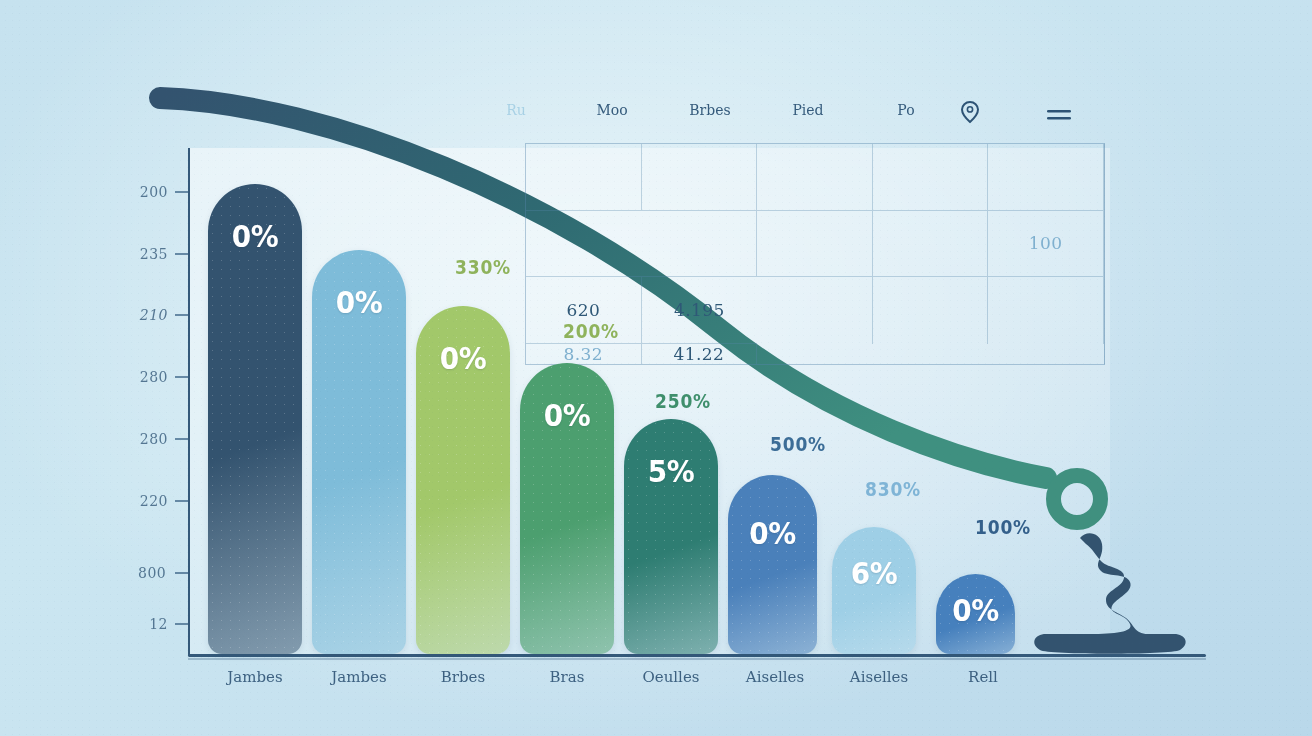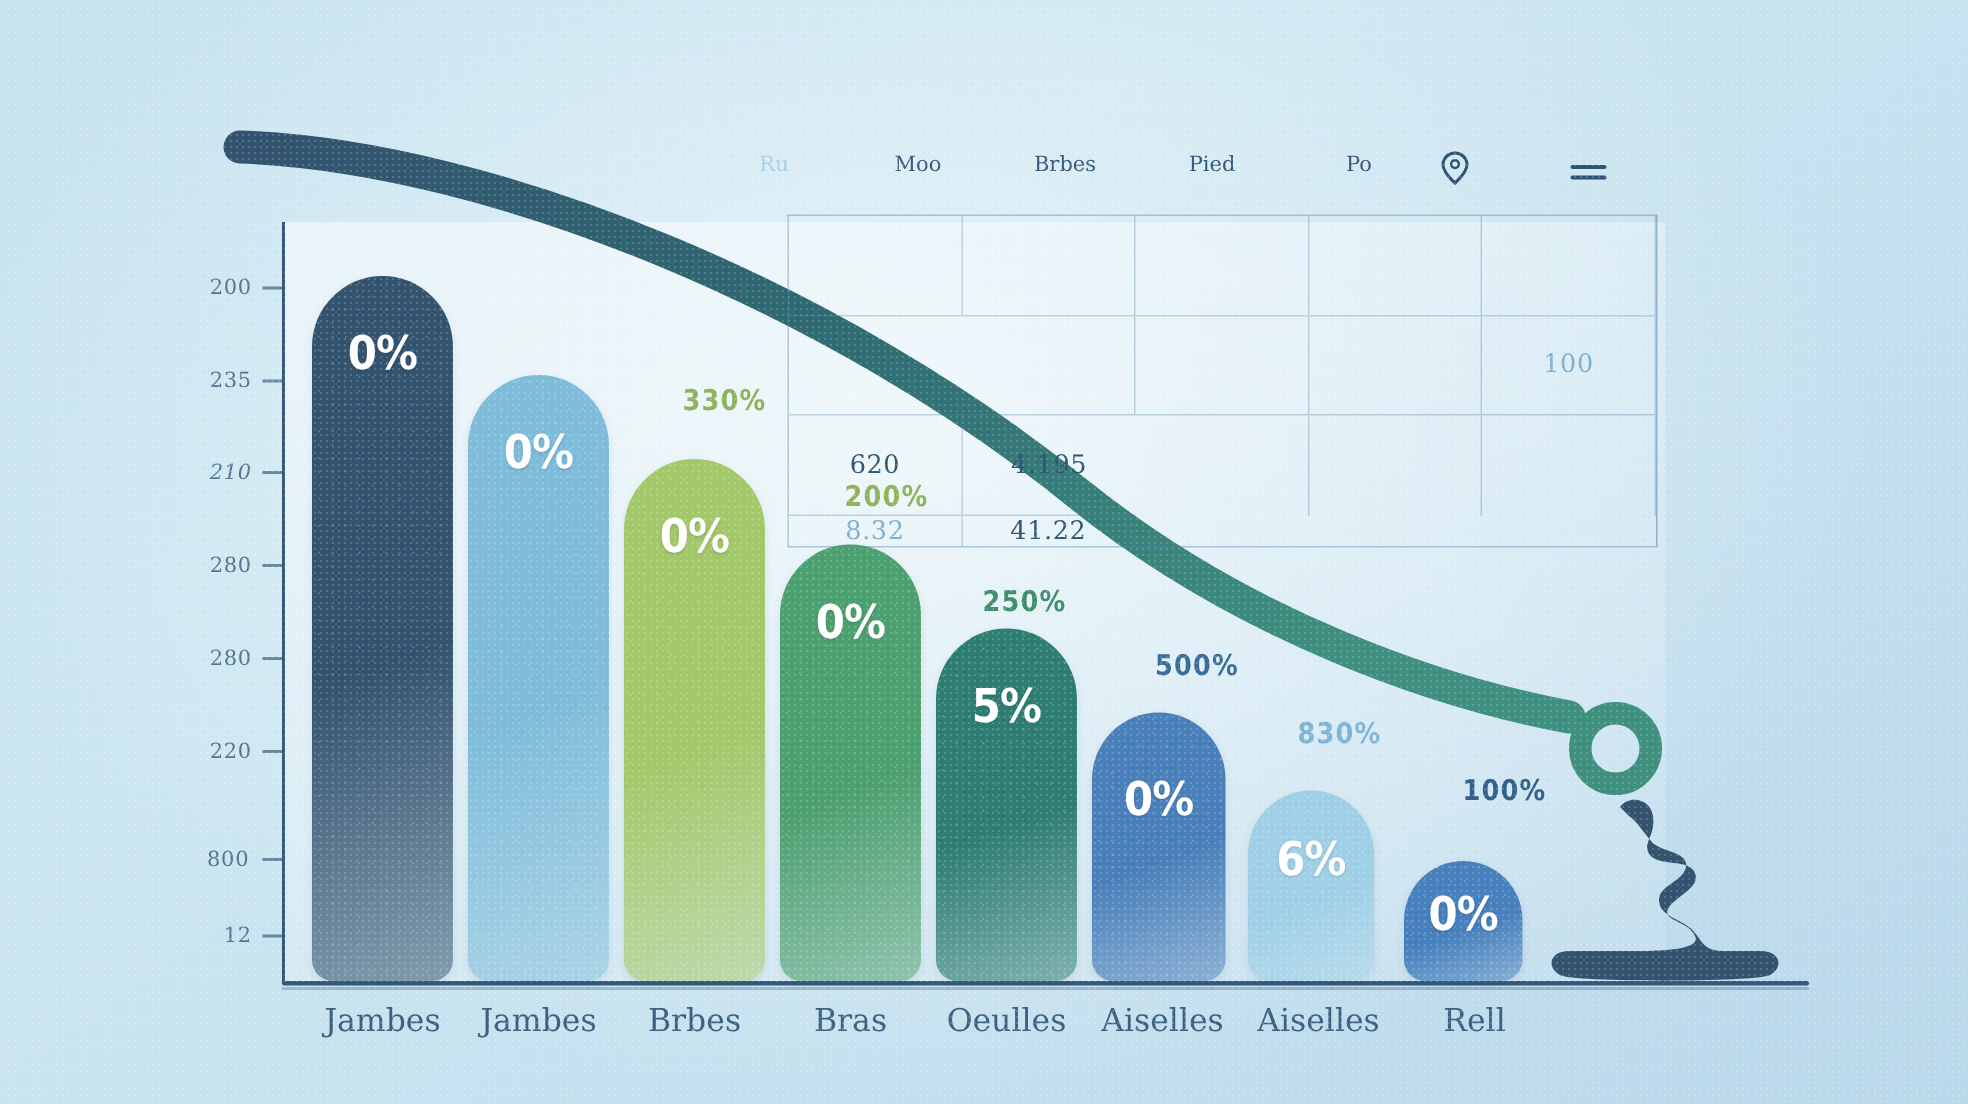--- a/index.html
+++ b/index.html
@@ -126,21 +126,21 @@
     letter-spacing: .8px;
     font-family: "DejaVu Sans Condensed", "Liberation Sans Narrow", "Liberation Sans", sans-serif;
     white-space: nowrap;
   }
 
   
   .xlabel {
     position: absolute;
     top: 668px;
     text-align: center;
-    font-size: 21px;
+    font-size: 15px;
     color: #3d6181;
     font-family: "DejaVu Serif", "Liberation Serif", serif;
     white-space: nowrap;
   }
 
   
   #curve-wrap {
     position: absolute;
     left: 0; top: 0;
     width: 1312px; height: 736px;

